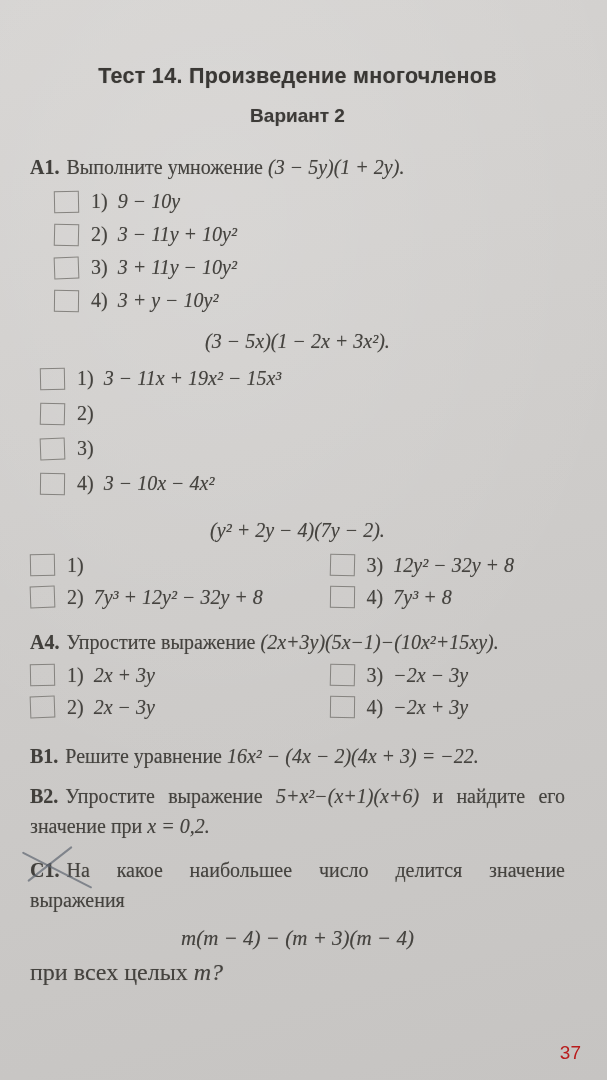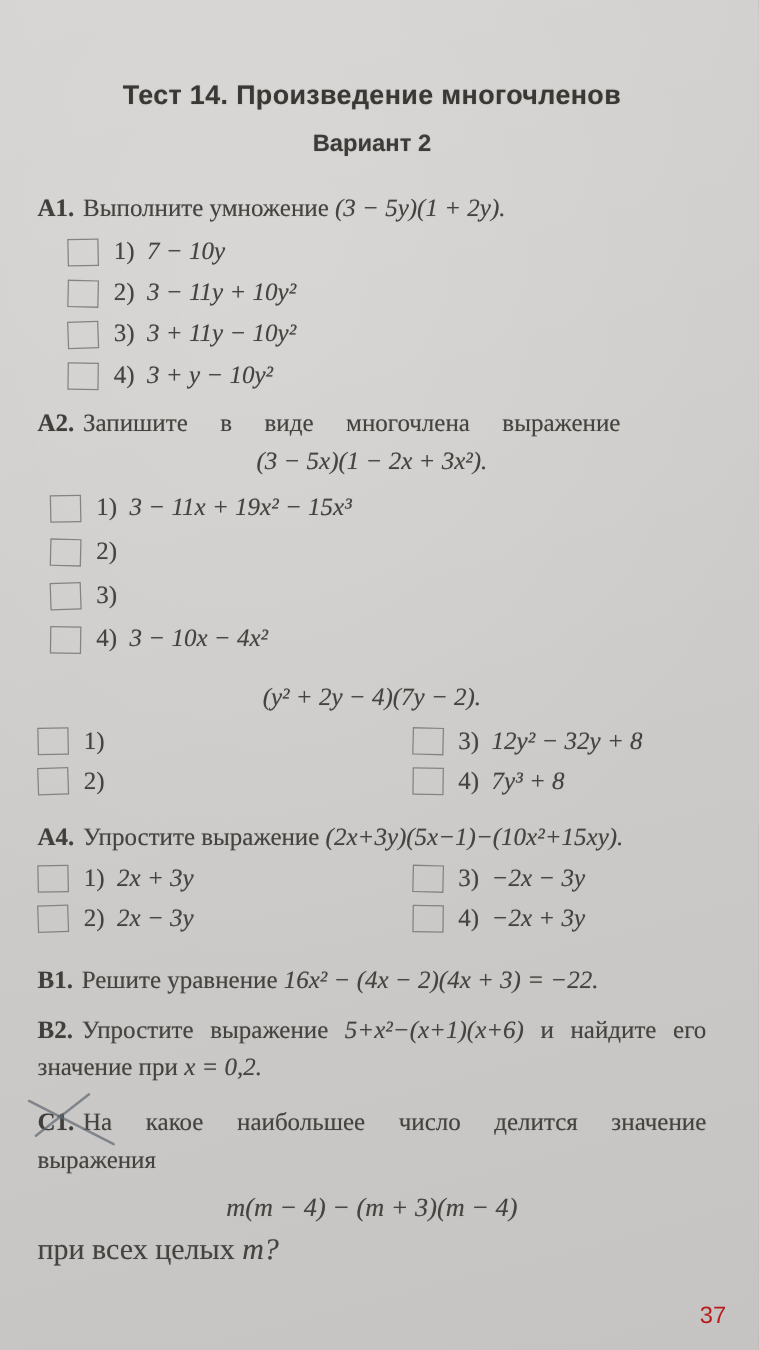--- a/index.html
+++ b/index.html
@@ -88,44 +88,41 @@
 
   <section class="q-block mt-a1">
     <p class="q-line">
       <span class="q-id">А1.</span><span>Выполните умножение</span>
       <span class="math">(3 − 5y)(1 + 2y).</span>
     </p>
     <div class="opts opts-a1">
       <div class="opt">
         <span class="cb"></span>
         <span class="onum">1)</span>
-        <span class="math">7 − 10y</span>
+        <span class="math">9 − 10y</span>
       </div>
       <div class="opt">
         <span class="cb"></span>
         <span class="onum">2)</span>
         <span class="math">3 − 11y + 10y²</span>
       </div>
       <div class="opt">
         <span class="cb"></span>
         <span class="onum">3)</span>
         <span class="math">3 + 11y − 10y²</span>
       </div>
       <div class="opt">
         <span class="cb"></span>
         <span class="onum">4)</span>
         <span class="math">3 + y − 10y²</span>
       </div>
     </div>
   </section>
 
   <section class="q-block mt-a2">
-    <p class="q-line spread-wide">
-      <span class="q-id">А2.</span><span>Запишите в виде многочлена выражение</span>
-    </p>
     <p class="formula-center math">(3 − 5x)(1 − 2x + 3x²).</p>
     <div class="opts opts-a2">
       <div class="opt">
         <span class="cb"></span>
         <span class="onum">1)</span>
         <span class="math">3 − 11x + 19x² − 15x³</span>
       </div>
       <div class="opt">
         <span class="cb"></span>
         <span class="onum">2)</span>
@@ -150,20 +147,21 @@
         <span class="onum">1)</span>
       </div>
       <div class="opt">
         <span class="cb"></span>
         <span class="onum">3)</span>
         <span class="math">12y² − 32y + 8</span>
       </div>
       <div class="opt">
         <span class="cb"></span>
         <span class="onum">2)</span>
+        <span class="math">7y³ + 12y² − 32y + 8</span>
       </div>
       <div class="opt">
         <span class="cb"></span>
         <span class="onum">4)</span>
         <span class="math">7y³ + 8</span>
       </div>
     </div>
   </section>
 
   <section class="q-block mt-a4">

